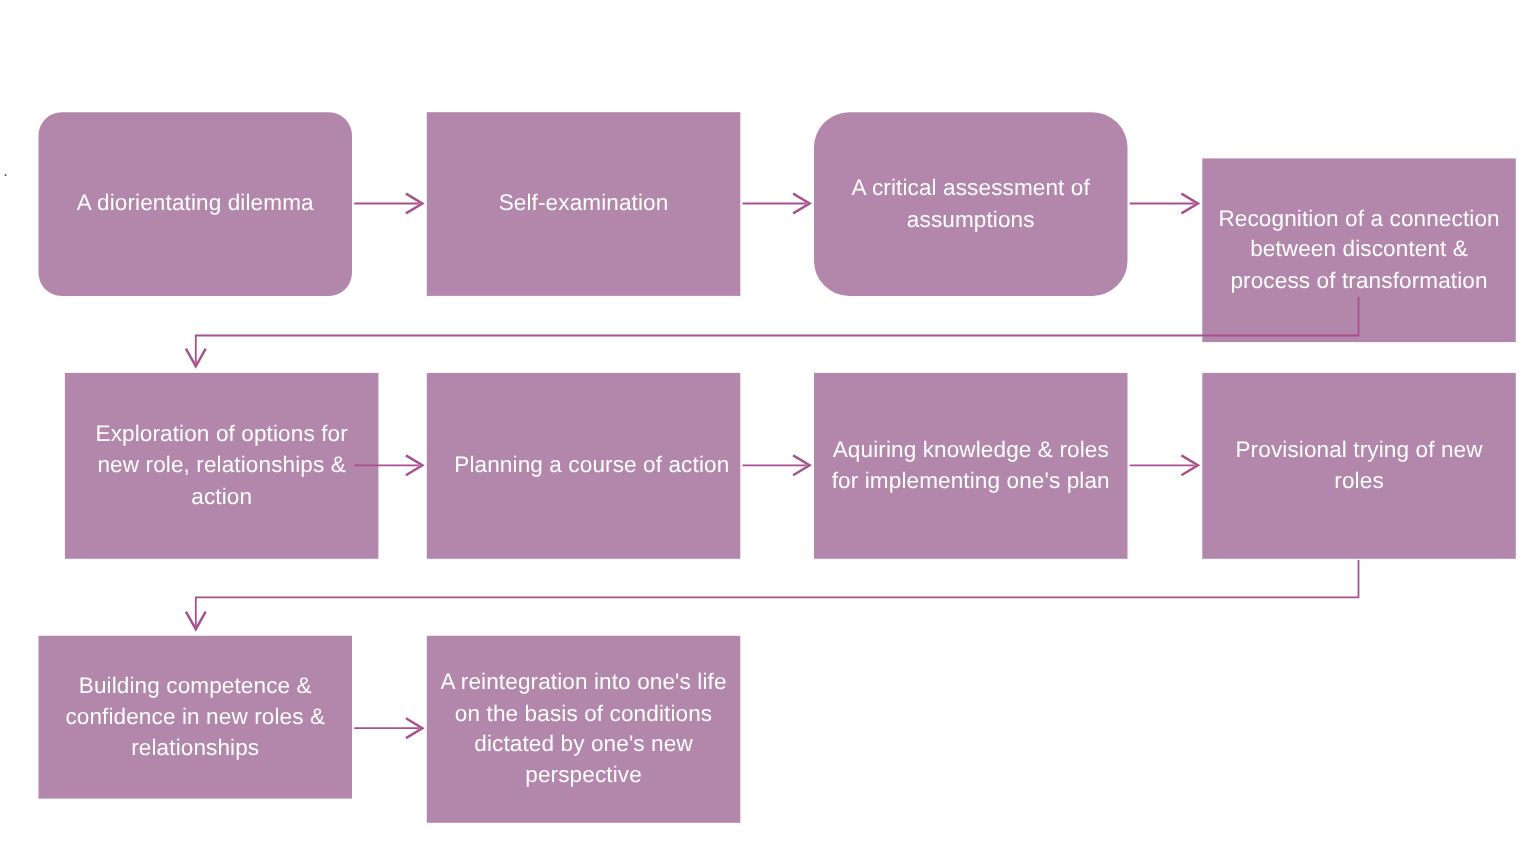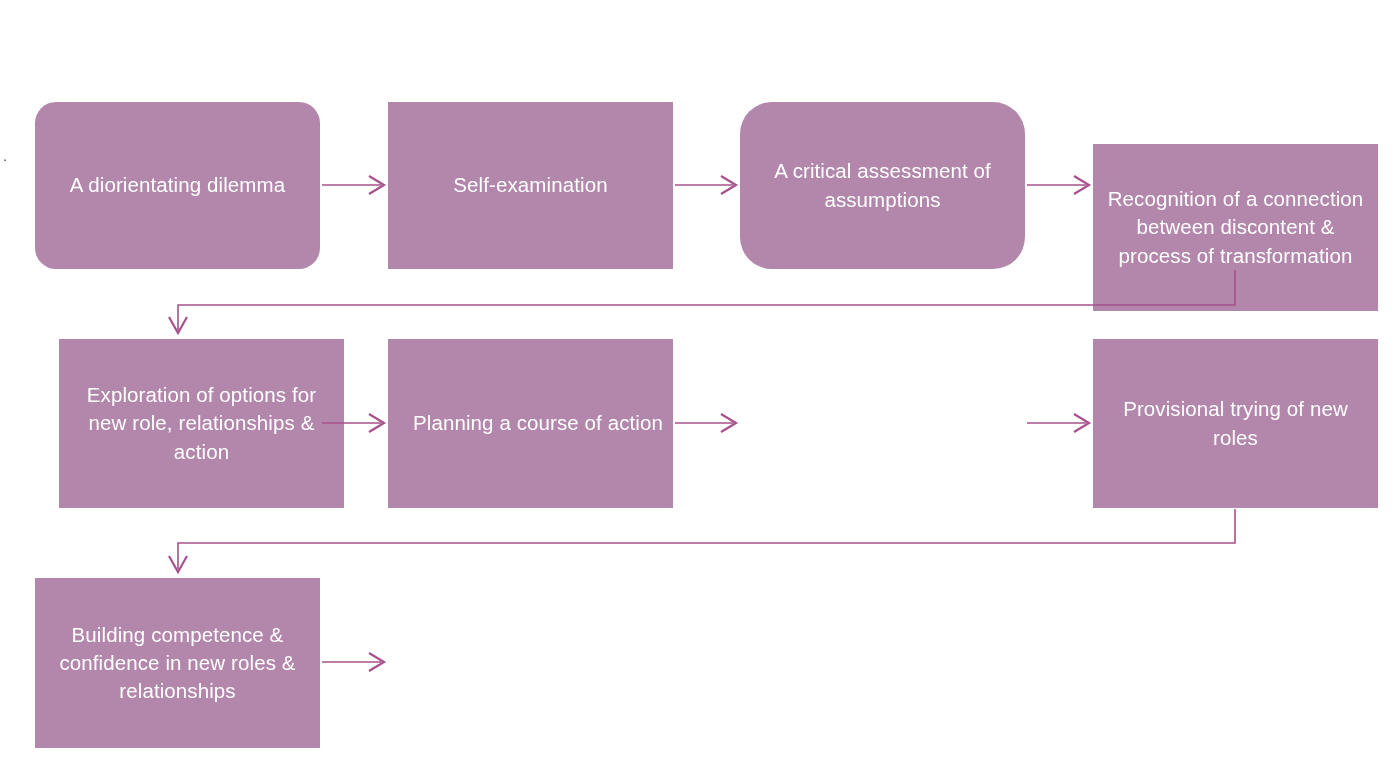--- a/index.html
+++ b/index.html
@@ -101,29 +101,35 @@
   </div>
 
   <div class="phase-box" style="left:35px; top:339px; width:285px; height:169px;margin-left:24px;">
     <span class="phase-text">Exploration of options for new role, relationships &amp; action</span>
   </div>
 
   <div class="phase-box" style="left:388px; top:339px; width:285px; height:169px;padding-left:25px;">
     <span class="phase-text">Planning a course of action</span>
   </div>
 
+  <div class="phase-box" style="left:740px; top:339px; width:285px; height:169px;">
+    <span class="phase-text">Aquiring knowledge &amp; roles for implementing one's plan</span>
+  </div>
 
   <div class="phase-box" style="left:1093px; top:339px; width:285px; height:169px;">
     <span class="phase-text">Provisional trying of new roles</span>
   </div>
 
-  <div class="phase-box" style="left:35px; top:578px; width:285px; height:170px;">
+  <div class="phase-box" style="left:35px; top:578px; width:285px; height:148px;">
     <span class="phase-text">Building competence &amp; confidence in new roles &amp; relationships</span>
   </div>
 
+  <div class="phase-box" style="left:388px; top:578px; width:285px; height:170px;">
+    <span class="phase-text">A reintegration into one's life on the basis of conditions dictated by one's new perspective</span>
+  </div>
 
   <svg id="connectors" viewBox="0 0 1398 772">
 
     <g>
       <line x1="322" y1="185" x2="381" y2="185" stroke="#a8508c" stroke-width="1.6"></line>
       <polyline points="369,176 384,185 369,194" fill="none" stroke="#a8508c" stroke-width="2.2"></polyline>
     </g>
 
     <g>
       <line x1="675" y1="185" x2="733" y2="185" stroke="#a8508c" stroke-width="1.6"></line>

